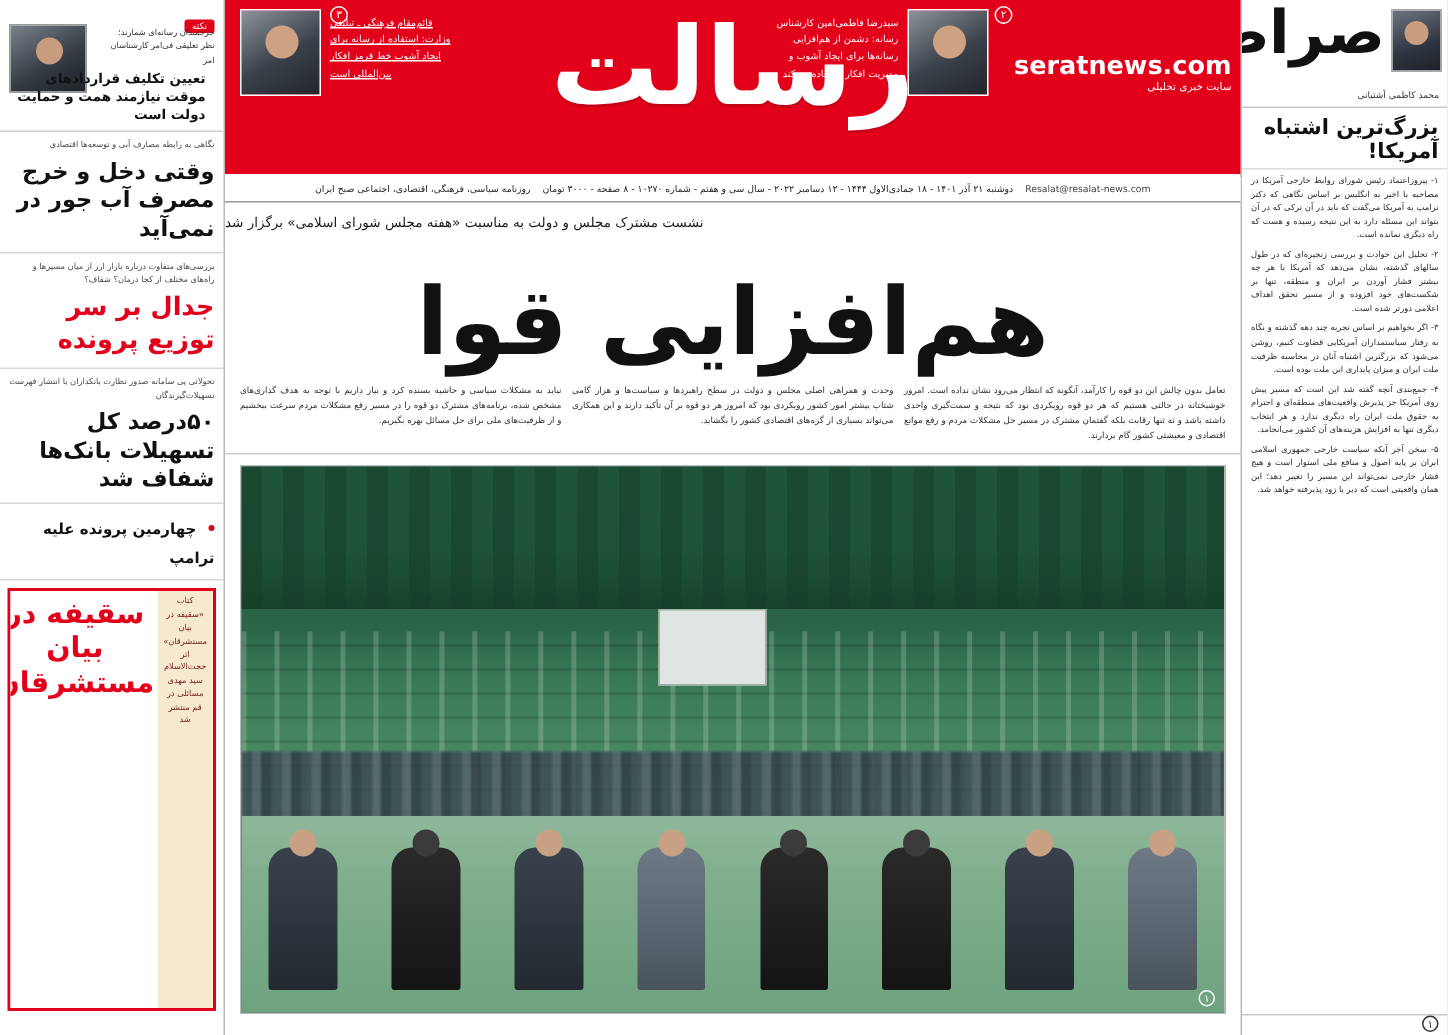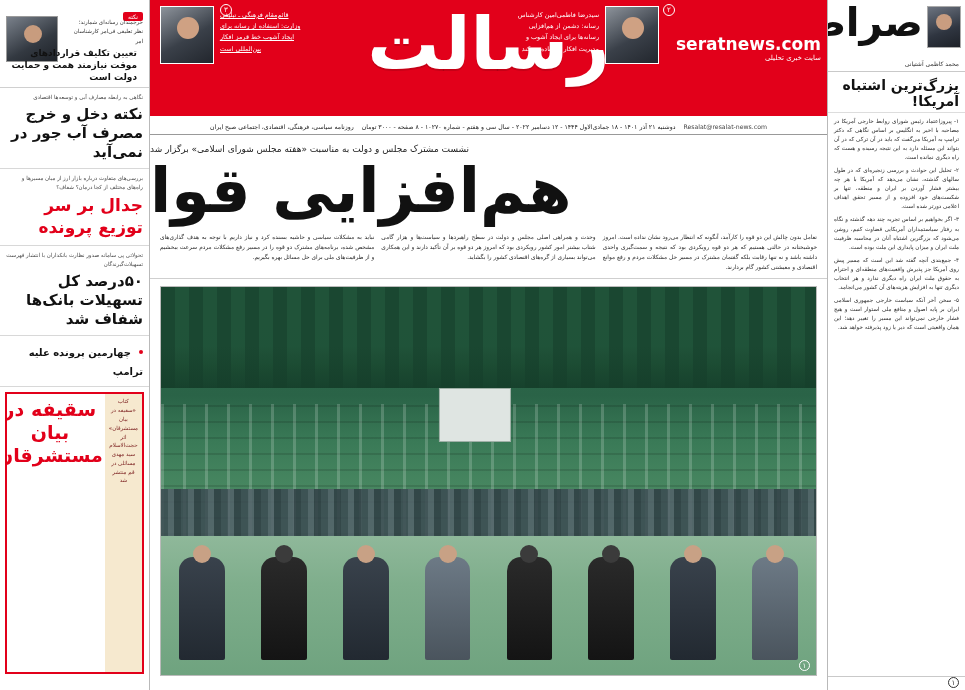--- a/index.html
+++ b/index.html
@@ -146,27 +146,28 @@
   }
   .dateline .mail { color:#444; }
 
   .kicker {
     text-align: left;
     font-size: 9px;
     color: #1b1b1b;
     padding: 9px 0 2px 0;
   }
   .headline {
-    text-align: left;
+    text-align: center;
     font-size: 62px;
     font-weight: bold;
     color: #111;
     line-height: 1.05;
     padding: 2px 0 10px 0;
     letter-spacing: -2px;
+    margin-top: 24px;
   }
   .lead-row {
     display: flex;
     gap: 7px;
     padding: 0 10px 6px 10px;
     border-bottom: 1px solid #cfcfcf;
   }
   .lead-col {
     flex: 1;
     font-size: 5.8px;
@@ -400,21 +401,21 @@
 
     <div class="lc-top">
       <span class="lc-tag">نکته</span>
       <div class="photo"></div>
       <div class="smalltext">حرجمندان رسانه‌ای شمارند؛ نظر تعلیقی فی‌امر کارشناسان امر</div>
       <div class="hl">تعیین تکلیف قراردادهای موقت نیازمند همت و حمایت دولت است</div>
     </div>
 
     <div class="lc-item">
       <div class="sub">نگاهی به‌ رابطه مصارف آبی و توسعه‌ها اقتصادی</div>
-      <div class="title">نکته دخل و خرج مصرف آب جور در نمی‌آید</div>
+      <div class="title">وقتی دخل و خرج مصرف آب جور در نمی‌آید</div>
     </div>
 
     <div class="lc-item">
       <div class="sub">بررسی‌های متفاوت درباره بازار ارز از میان مسیرها و راه‌های مختلف از کجا درمان؟ شفاف؟</div>
       <div class="title red big">جدال بر سر توزیع پرونده</div>
     </div>
 
     <div class="lc-item">
       <div class="sub">تحولاتی پی سامانه صدور نظارت بانکداران با انتشار فهرست تسهیلات‌گیرندگان</div>
       <div class="title">۵۰درصد کل تسهیلات بانک‌ها شفاف شد</div>

